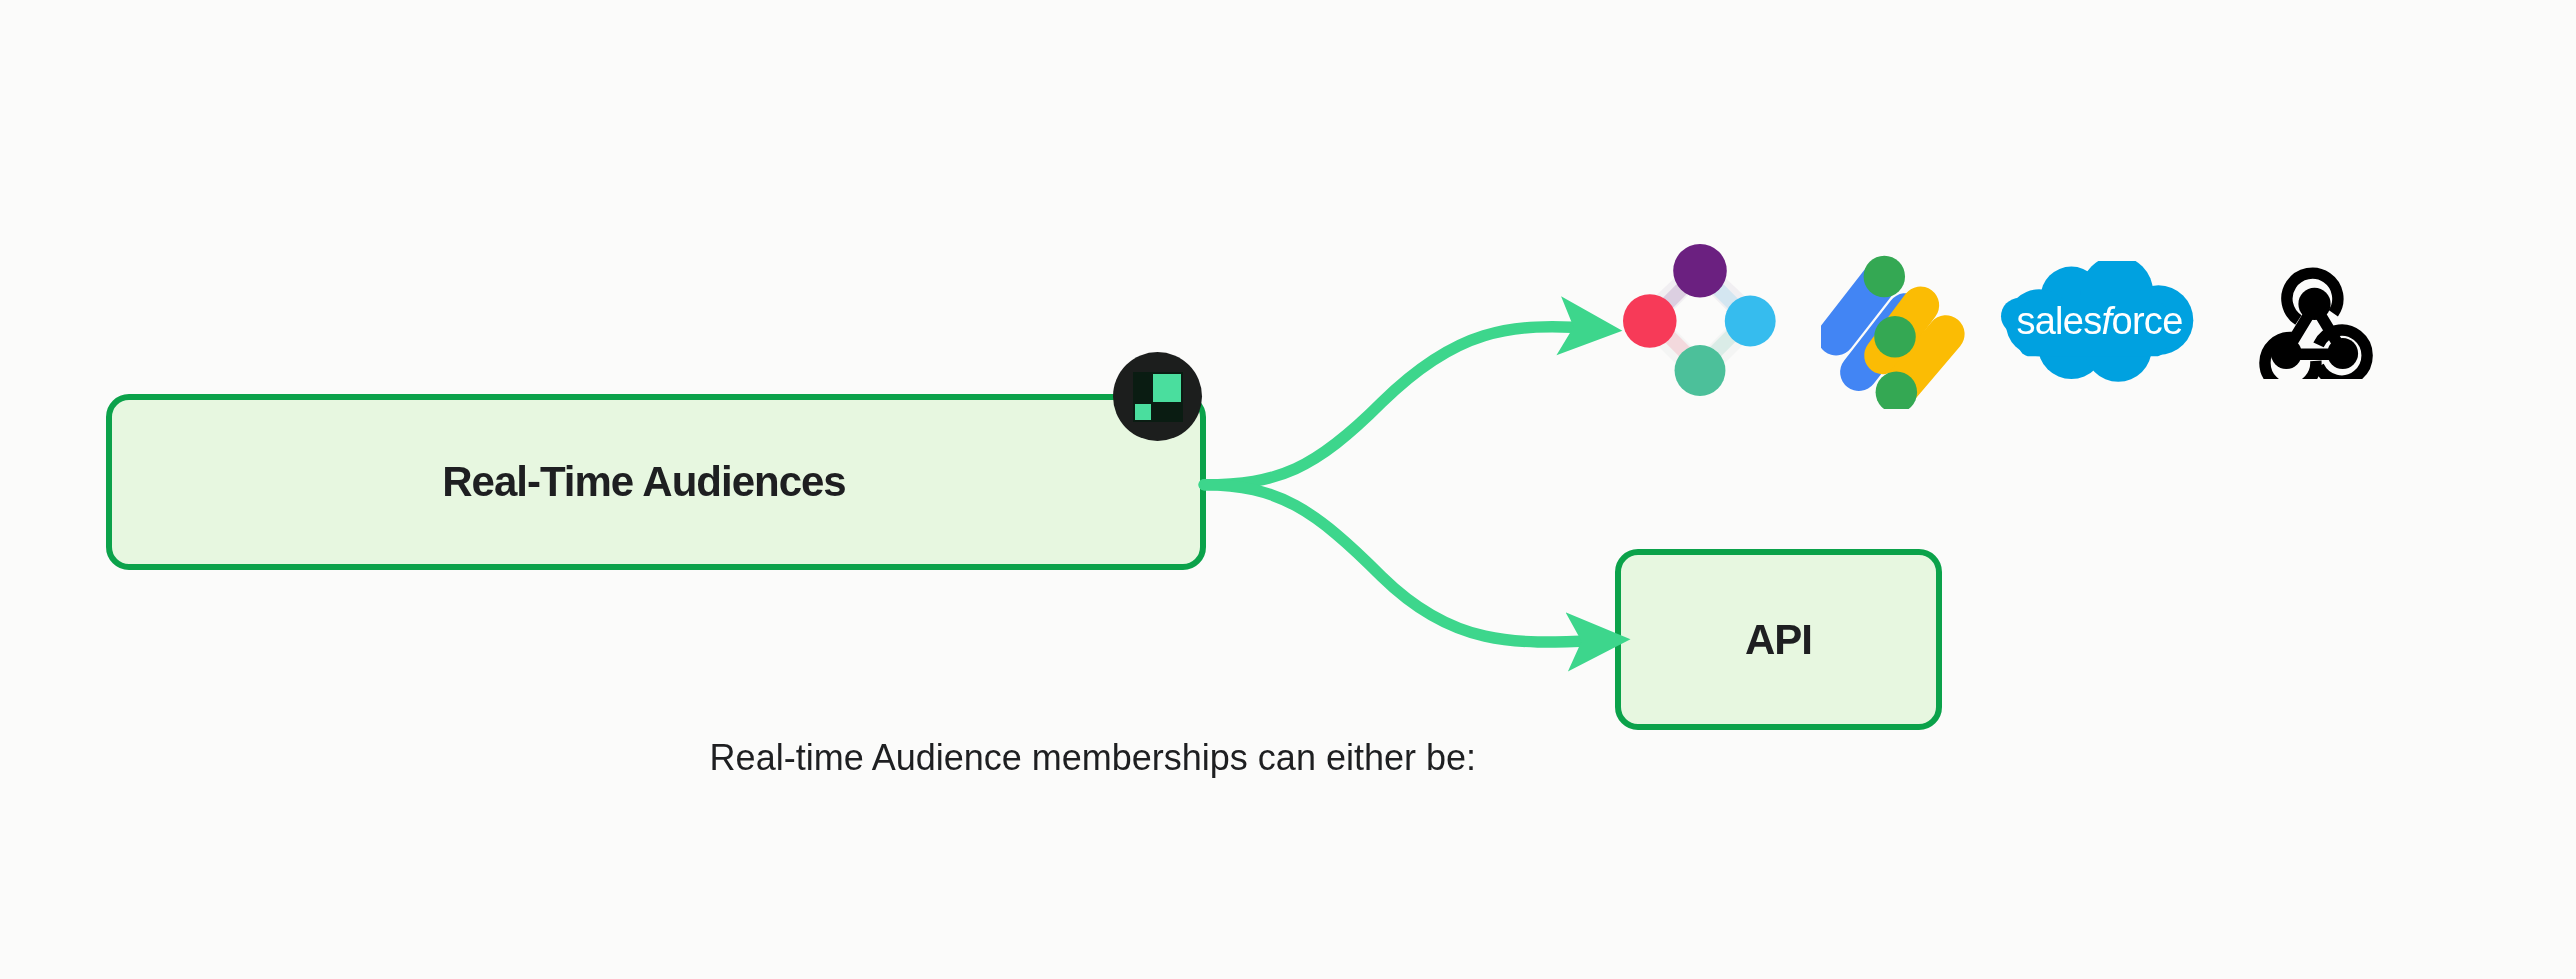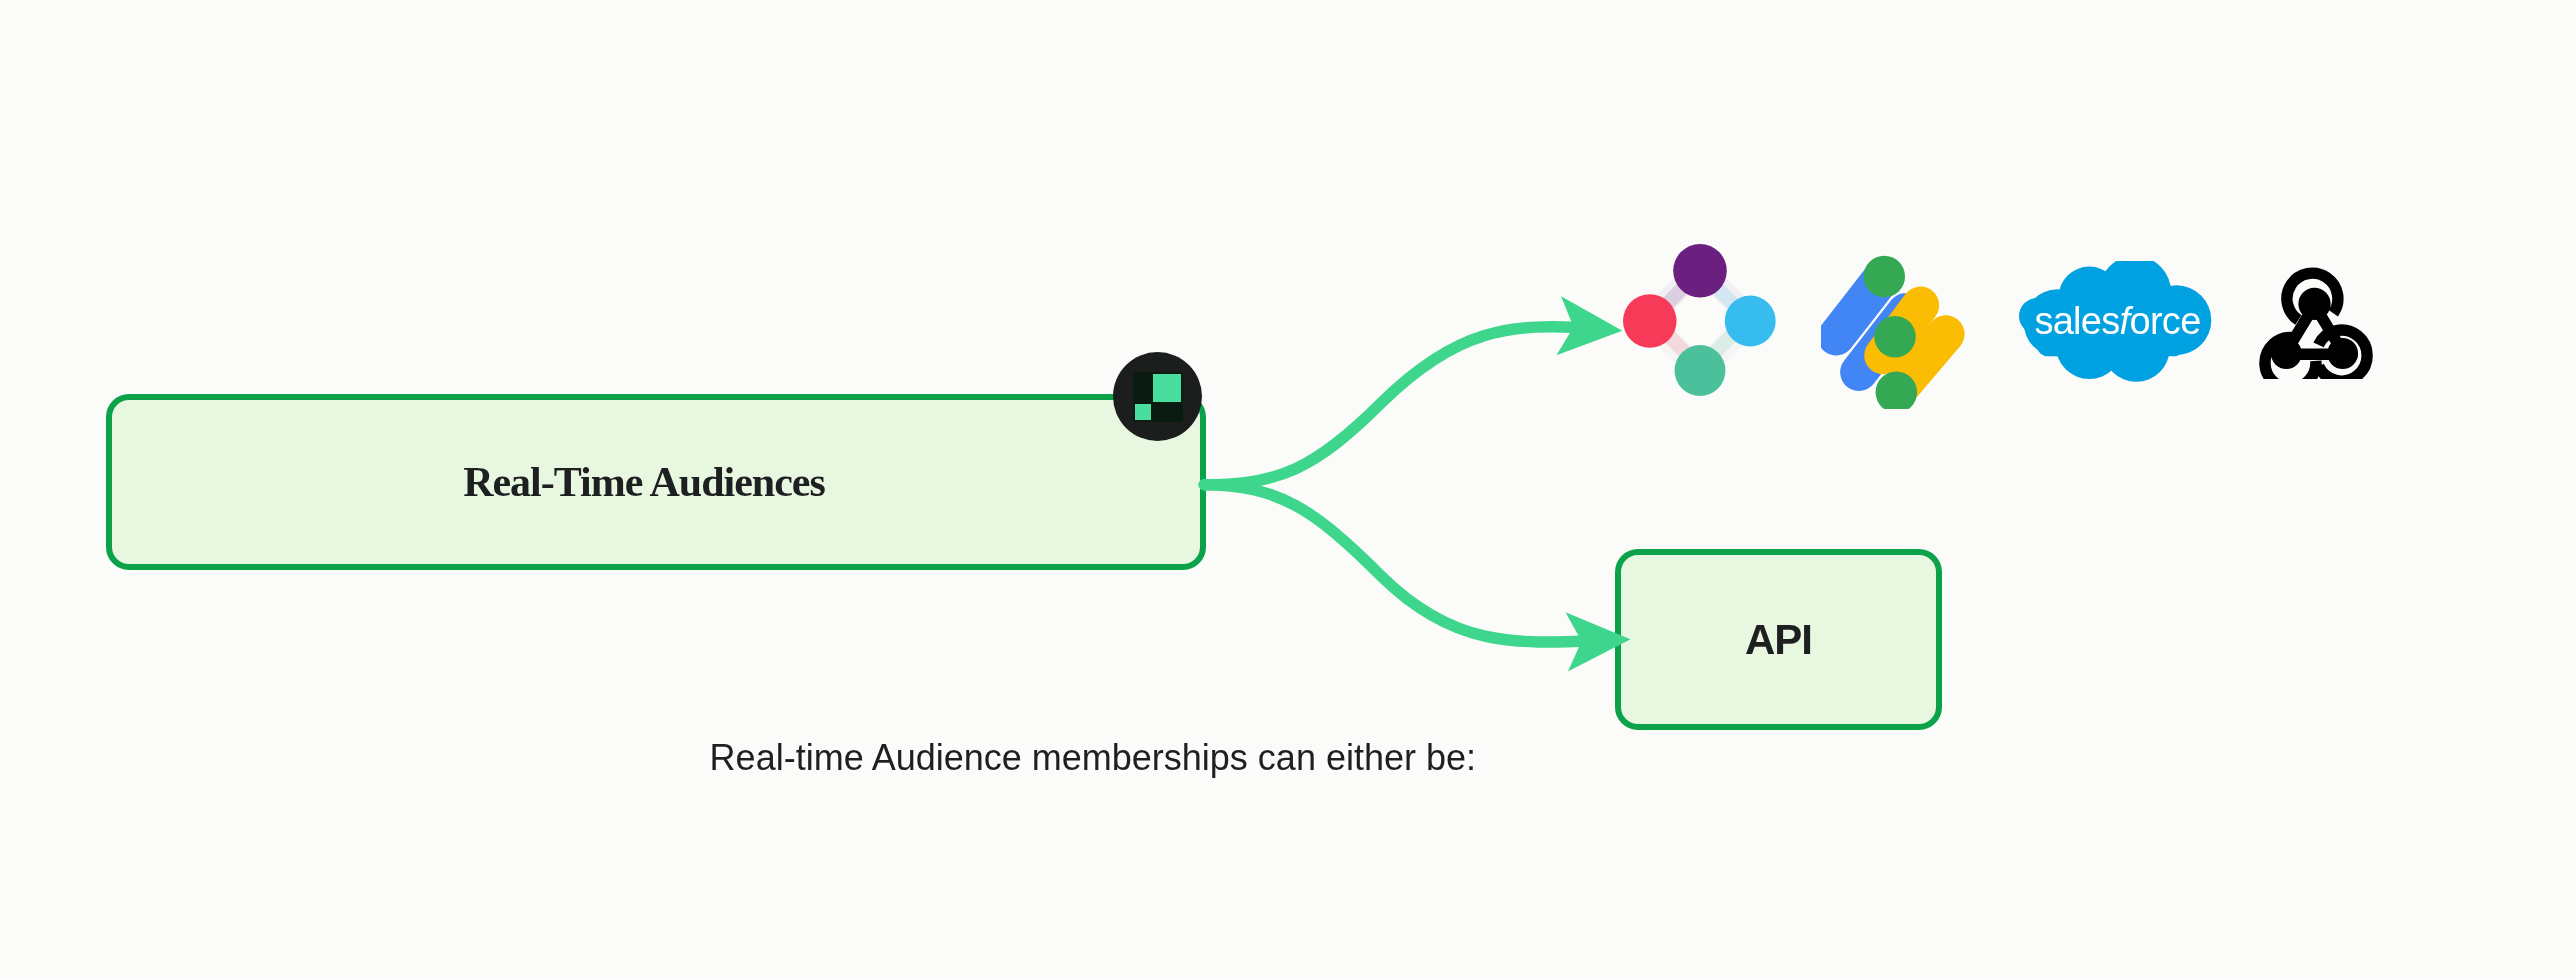--- a/index.html
+++ b/index.html
@@ -58,21 +58,20 @@
   }
 
   #audiences-box {
     left: 106px;
     top: 394px;
     width: 1100px;
     height: 176px;
   }
   #audiences-box .box-label {
     transform: translateX(-12px);
-    font-family: Liberation Serif, serif;
   }
 
   #api-box {
     left: 1615px;
     top: 549px;
     width: 327px;
     height: 181px;
     text-align: right;
   }
 
@@ -137,21 +136,21 @@
     top: 0;
   }
 
   
   #logo-segment { left: 0px; top: 6.7px; width: 154px; height: 154px; }
 
   
   #logo-googleads { left: 198px; top: 0px; width: 148px; height: 174px; }
 
   
-  #logo-salesforce { left: 394px; top: 25.5px; width: 201px; height: 121px; text-decoration: underline; }
+  #logo-salesforce { left: 376px; top: 25.5px; width: 201px; height: 121px; text-decoration: underline; }
   #logo-salesforce .sf-text {
     position: absolute;
     left: 0; right: 0;
     top: 39px;
     text-align: center;
     color: #ffffff;
     font-size: 38px;
     font-weight: 400;
     letter-spacing: -0.7px;
   }

